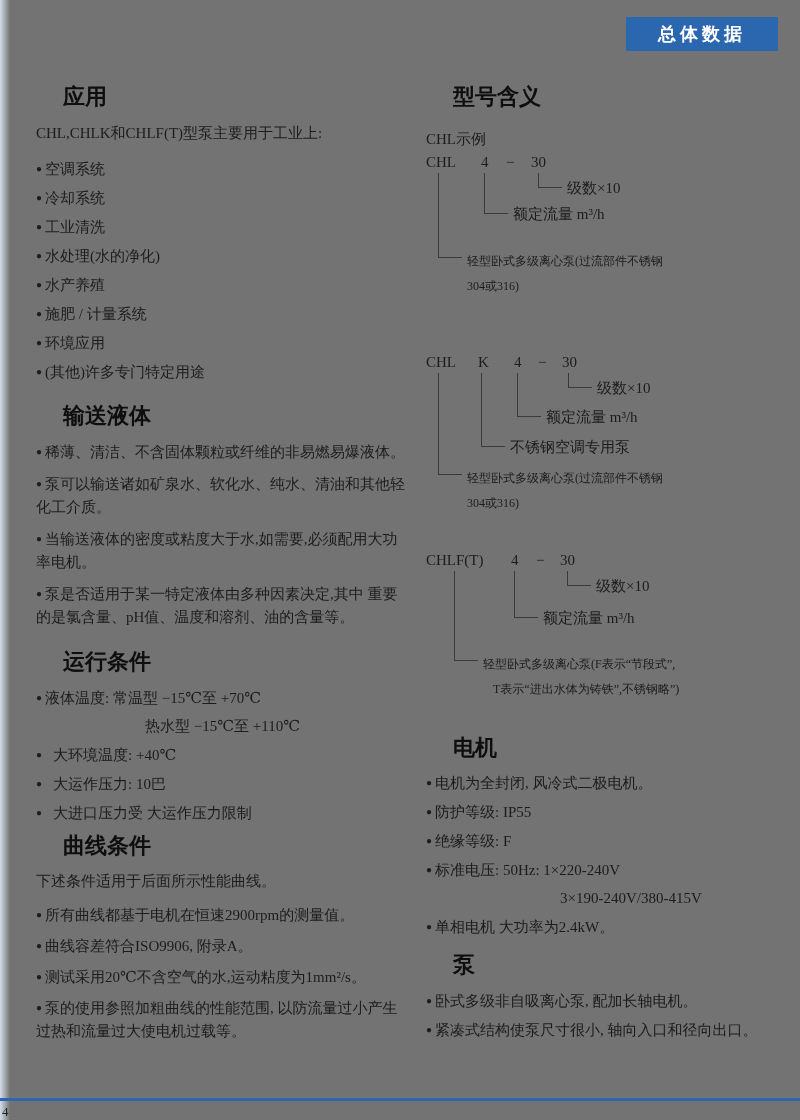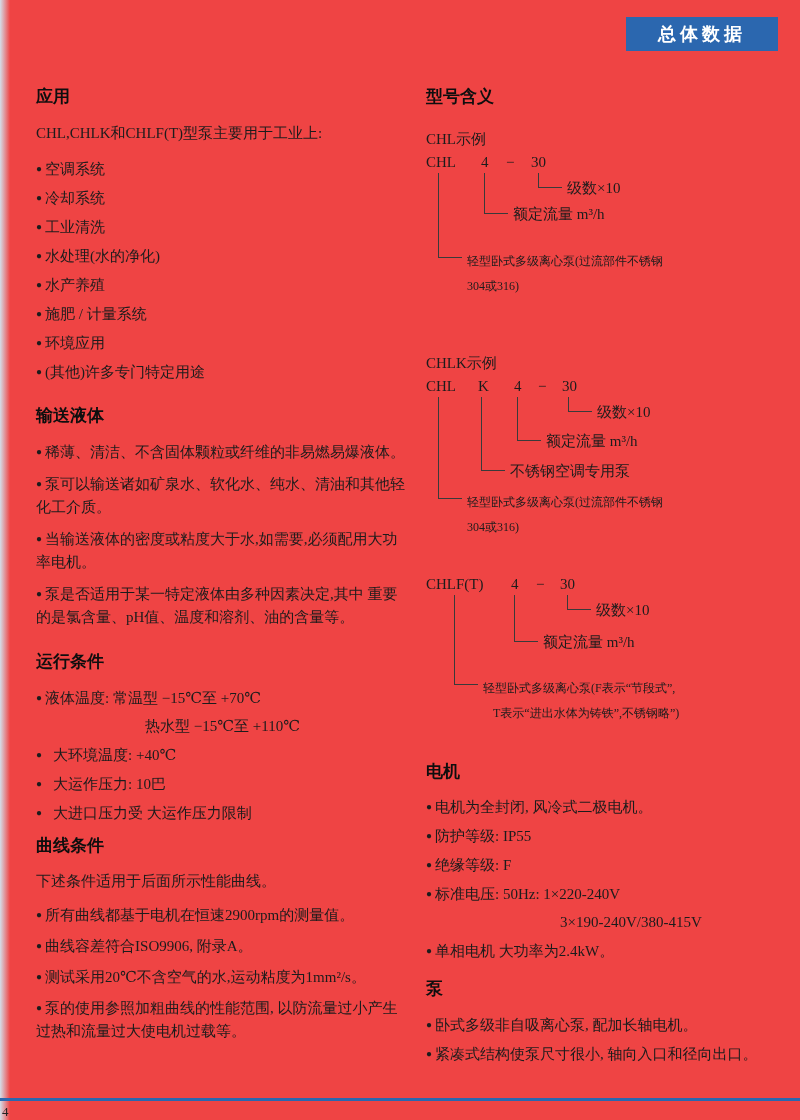--- a/index.html
+++ b/index.html
@@ -1,19 +1,19 @@
 <!DOCTYPE html>
 <html><head>
 <meta charset="utf-8">
 <style>
   * { margin:0; padding:0; box-sizing:border-box; }
   html,body { background:#e9e9e9; }
   .page {
     position:relative; width:800px; height:1120px; margin:0 auto;
-    background:#ef4444; overflow:hidden;
+    background:#737373; overflow:hidden;
     font-family:"Liberation Serif","DejaVu Serif",serif; color:#1c1c1c;
   }
   .left-strip {
     position:absolute; left:0; top:0; bottom:0; width:10px;
     background:linear-gradient(to right,#d4dee9,rgba(255,255,255,0));
   }
   .header-tab {
     position:absolute; top:17px; right:22px; width:152px; height:34px;
     background:#2b67af; color:#ffffff;
     display:flex; align-items:center; justify-content:center;
@@ -25,21 +25,21 @@
   }
   .page-number {
     position:absolute; left:2px; bottom:0px; font-size:13px; color:#222;
     font-family:"Liberation Serif",serif;
   }
   .col-left  { position:absolute; left:36px;  top:84px; width:374px; }
   .col-right { position:absolute; left:426px; top:84px; width:352px; }
 
   h2 {
     font-family:"Liberation Sans","DejaVu Sans",sans-serif;
-    font-size:17px; font-weight:bold; color:#0e0e0e; line-height:26px;
+    font-size:22px; font-weight:bold; color:#0e0e0e; line-height:26px;margin-left:27px;
   }
   .body-text, .b-row, .cont-line, li, p { font-size:15px; line-height:23px; }
   .bullet { font-size:10px; vertical-align:2px; margin-right:3px; }
   .gap .bullet { margin-right:11px; }
 
   
   .sec-applications h2 { margin-bottom:12px; }
   .sec-applications .intro { margin-bottom:9px; }
   .app-list { list-style:none; }
   .app-list li { padding:2.5px 0; }
@@ -170,21 +170,20 @@
         <span class="callout k0">级数×10</span>
         <div class="elbow e1"></div>
         <span class="callout k1">额定流量 m³/h</span>
         <div class="elbow e2"></div>
         <div class="desc">
           <div>轻型卧式多级离心泵(过流部件不锈钢</div>
           <div>304或316)</div>
         </div>
       </div>
 
-      <div class="example-label">CHLK示例</div>
       <div class="dcanvas d2">
         <span class="code c0">CHL</span>
         <span class="code c1">K</span>
         <span class="code c2">4</span>
         <span class="code c3">−</span>
         <span class="code c4">30</span>
         <div class="elbow e0"></div>
         <span class="callout k0">级数×10</span>
         <div class="elbow e1"></div>
         <span class="callout k1">额定流量 m³/h</span>

